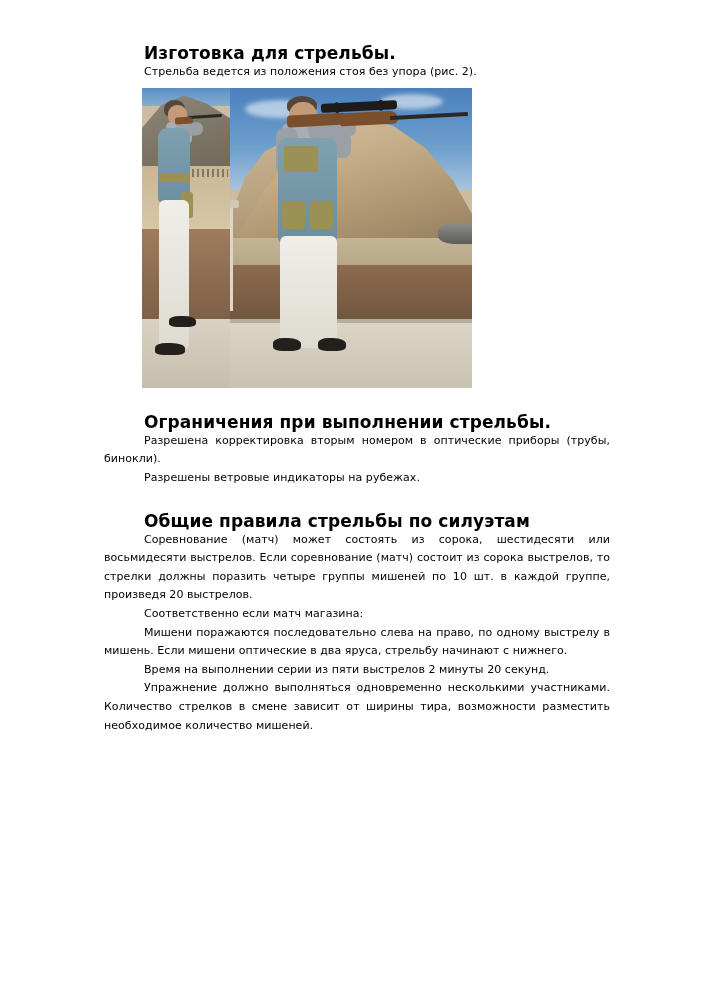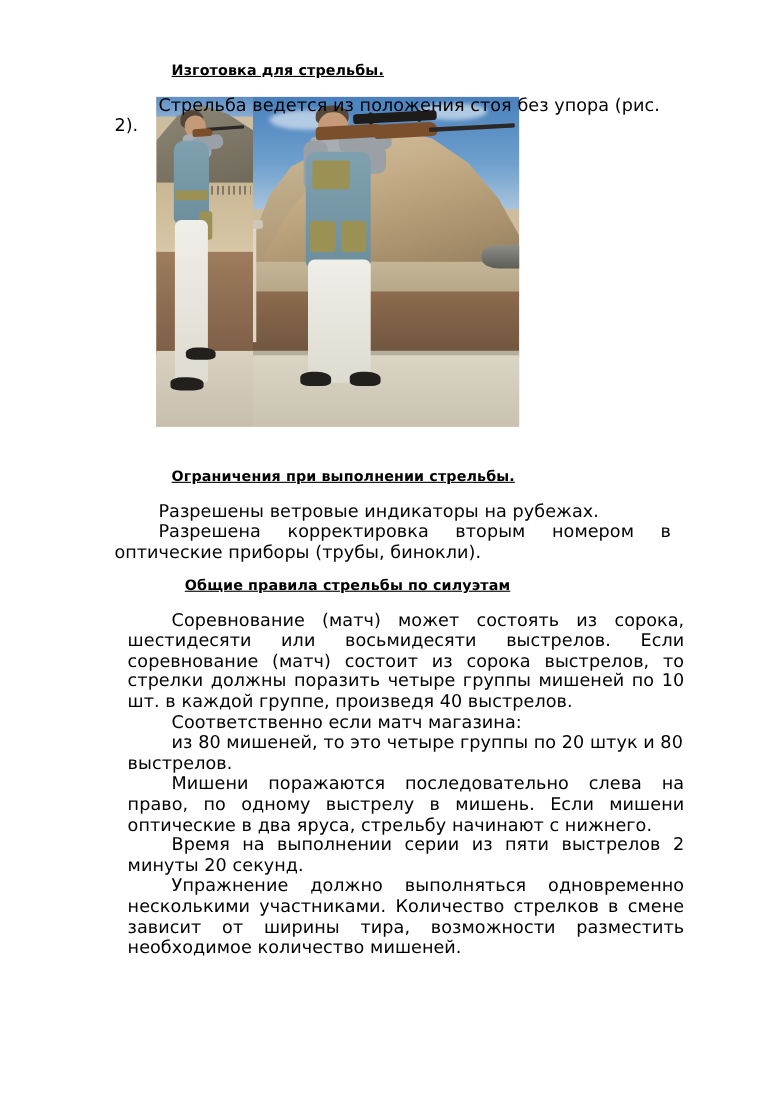--- a/index.html
+++ b/index.html
@@ -17,30 +17,29 @@
   }
   .page {
     position: absolute;
     left: 0; top: 0;
     width: 707px;
     height: 1000px;
     background: #ffffff;
   }
   .h-bold {
     font-weight: bold;
-    font-size: 13px;
+    font-size: 17px;
     line-height: 18.6px;
-    margin: 12px;
+    margin: 0;
     padding-left: 40px;
     letter-spacing: 0.1px;
-    text-decoration: underline;
   }
   p.body {
     margin: 0;
-    font-size: 16px;
+    font-size: 11px;
     line-height: 18.6px;
     text-align: justify;
     text-justify: inter-word;
     text-indent: 40px;
     letter-spacing: 0.05px;
   }
   p.body.lastline-left {
     text-align: left;
   }
 
@@ -262,29 +261,28 @@
     </div>
   </div>
 
   <div style="position:absolute; left:104px; top:44px; width:506px;">
     <div class="h-bold">Изготовка для стрельбы.</div>
     <p class="body lastline-left">Стрельба ведется из положения стоя без упора (рис. 2).</p>
   </div>
 
   <div style="position:absolute; left:104px; top:413px; width:506px;">
     <div class="h-bold">Ограничения при выполнении стрельбы.</div>
+    <p class="body">Разрешена корректировка вторым номером в оптические приборы (трубы, бинокли).</p>
     <p class="body lastline-left">Разрешены ветровые индикаторы на рубежах.</p>
-    <p class="body">Разрешена корректировка вторым номером в оптические приборы (трубы, бинокли).</p>
-  </div>
-
-  <div style="position:absolute; left:116px; top:512px; width:506px;">
+  </div>
+
+  <div style="position:absolute; left:104px; top:512px; width:506px;">
     <div class="h-bold">Общие правила стрельбы по силуэтам</div>
-    <p class="body">Соревнование (матч) может состоять из сорока, шестидесяти или восьмидесяти выстрелов. Если соревнование (матч) состоит из сорока выстрелов, то стрелки должны поразить четыре группы мишеней по 10 шт. в каждой группе, произведя 40 выстрелов.</p>
+    <p class="body">Соревнование (матч) может состоять из сорока, шестидесяти или восьмидесяти выстрелов. Если соревнование (матч) состоит из сорока выстрелов, то стрелки должны поразить четыре группы мишеней по 10 шт. в каждой группе, произведя 20 выстрелов.</p>
     <p class="body lastline-left">Соответственно если матч магазина:</p>
-    <p class="body lastline-left">из 80 мишеней, то это четыре группы по 20 штук и 80 выстрелов.</p>
     <p class="body">Мишени поражаются последовательно слева на право, по одному выстрелу в мишень. Если мишени оптические в два яруса, стрельбу начинают с нижнего.</p>
     <p class="body">Время на выполнении серии из пяти выстрелов 2 минуты 20 секунд.</p>
     <p class="body">Упражнение должно выполняться одновременно несколькими участниками. Количество стрелков в смене зависит от ширины тира, возможности разместить необходимое количество мишеней.</p>
   </div>
 
   <div style="position:absolute; left:104px; top:876px; width:506px;">
   </div>
 
 </div>
 

